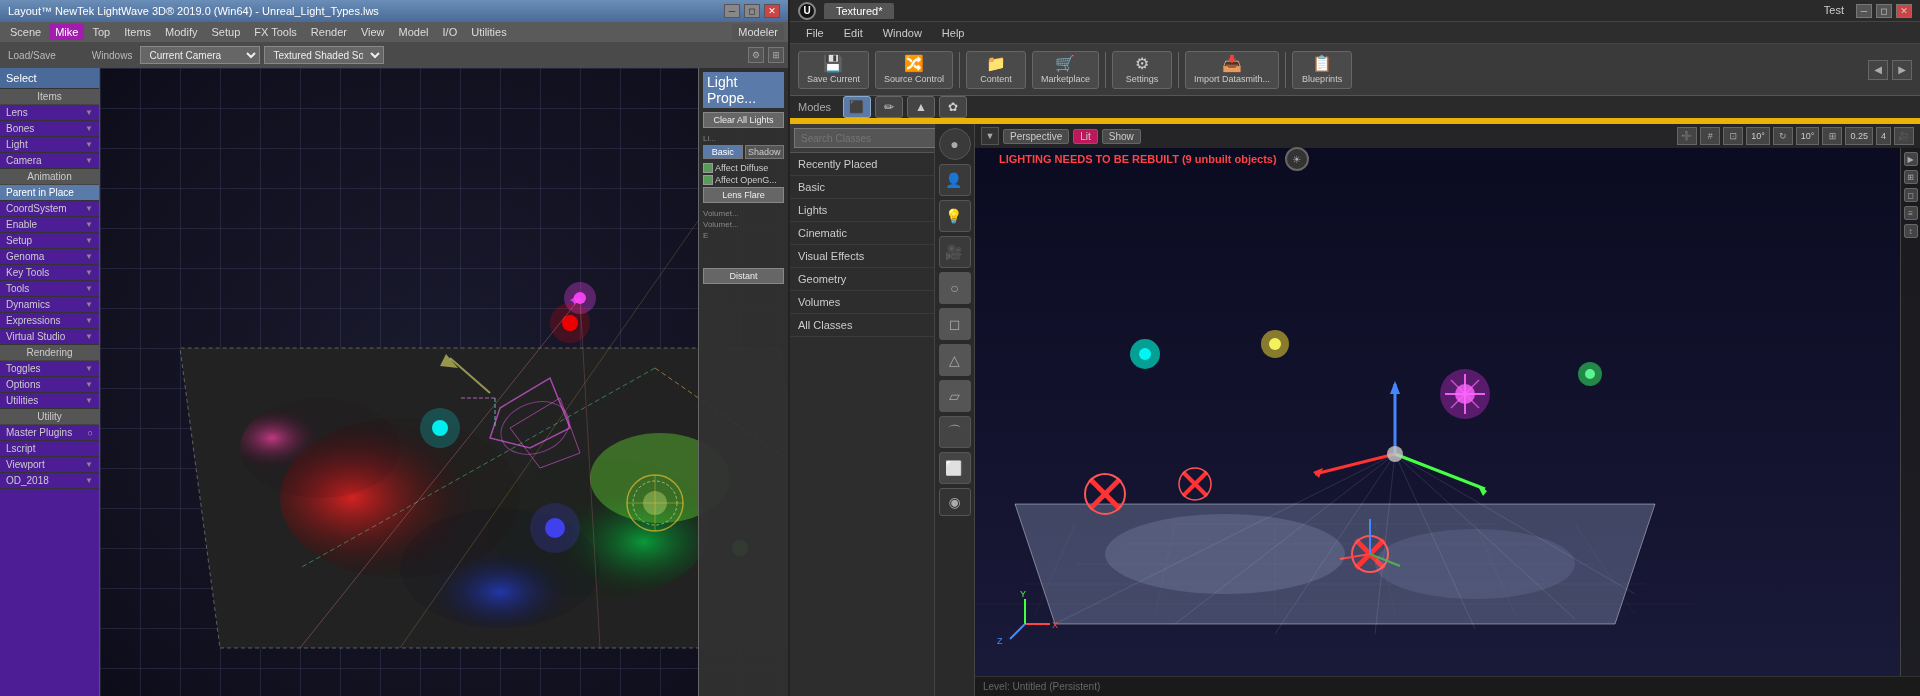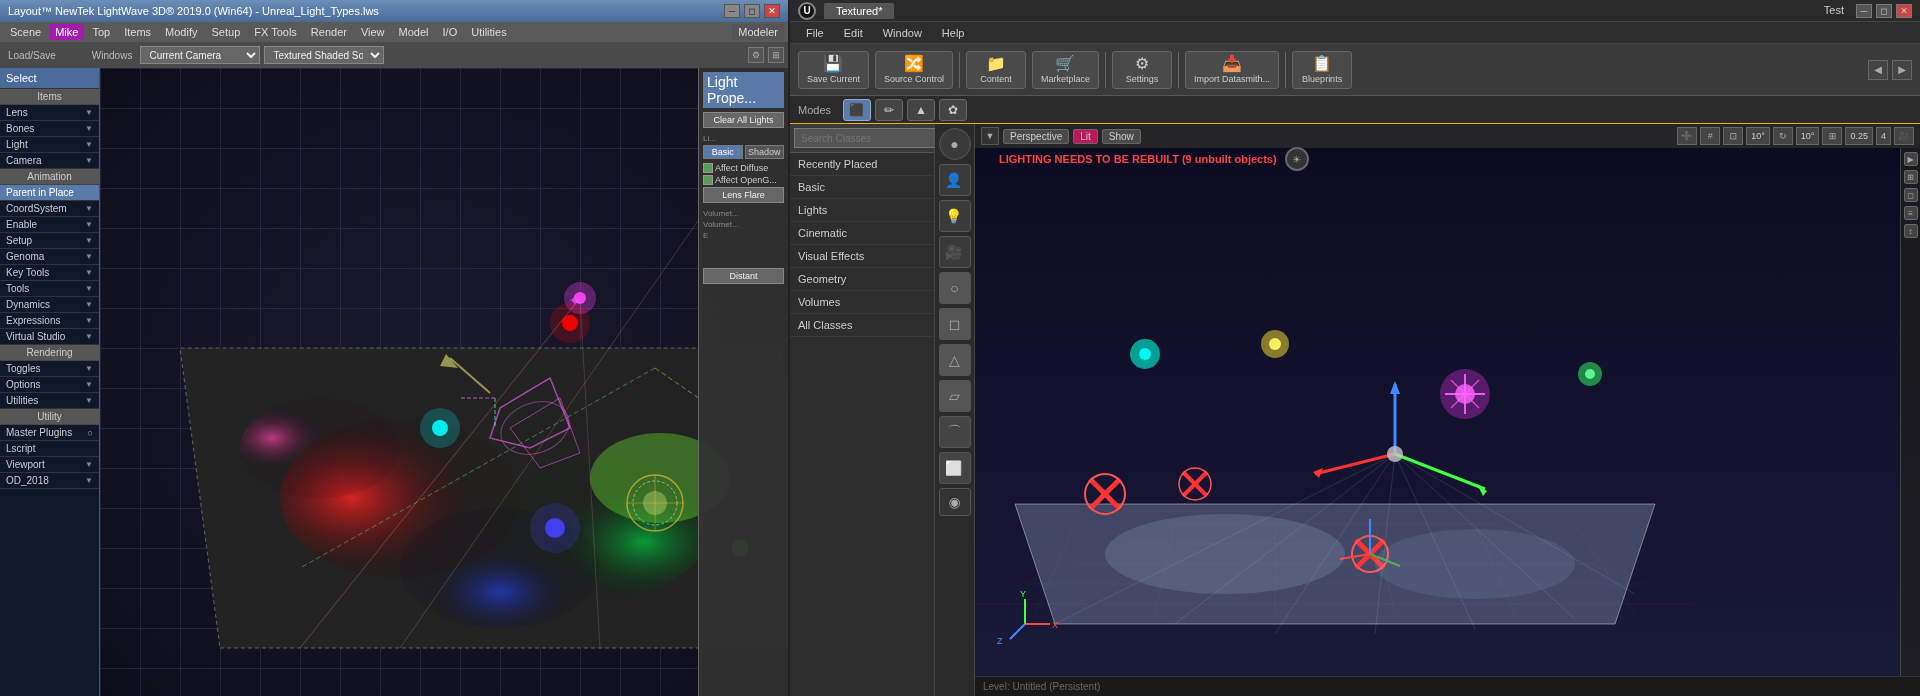--- a/index.html
+++ b/index.html
@@ -76,21 +76,21 @@
     
     .lw-content {
       display: flex;
       flex: 1;
       overflow: hidden;
     }
 
     
     .lw-sidebar {
       width: 100px;
-      background: #0f172a;
+      background: #4c1d95;
       display: flex;
       flex-direction: column;
       border-right: 1px solid #555;
       overflow-y: auto;
     }
 
     .lw-section-header {
       background: #555;
       color: #ccc;
       font-size: 10px;
@@ -299,21 +299,21 @@
     }
 
     
     .ue-modes {
       height: 28px;
       background: #2a2a2a;
       display: flex;
       align-items: center;
       padding: 0 8px;
       gap: 4px;
-      border-bottom: 1px solid #eab308;
+      border-bottom: 6px solid #eab308;
     }
     .ue-modes-label { color: #aaa; font-size: 11px; margin-right: 8px; }
     .ue-mode-btn {
       width: 28px; height: 22px;
       background: #444;
       border: 1px solid #666;
       border-radius: 3px;
       display: flex; align-items: center; justify-content: center;
       cursor: pointer; font-size: 12px; color: #ccc;
     }

